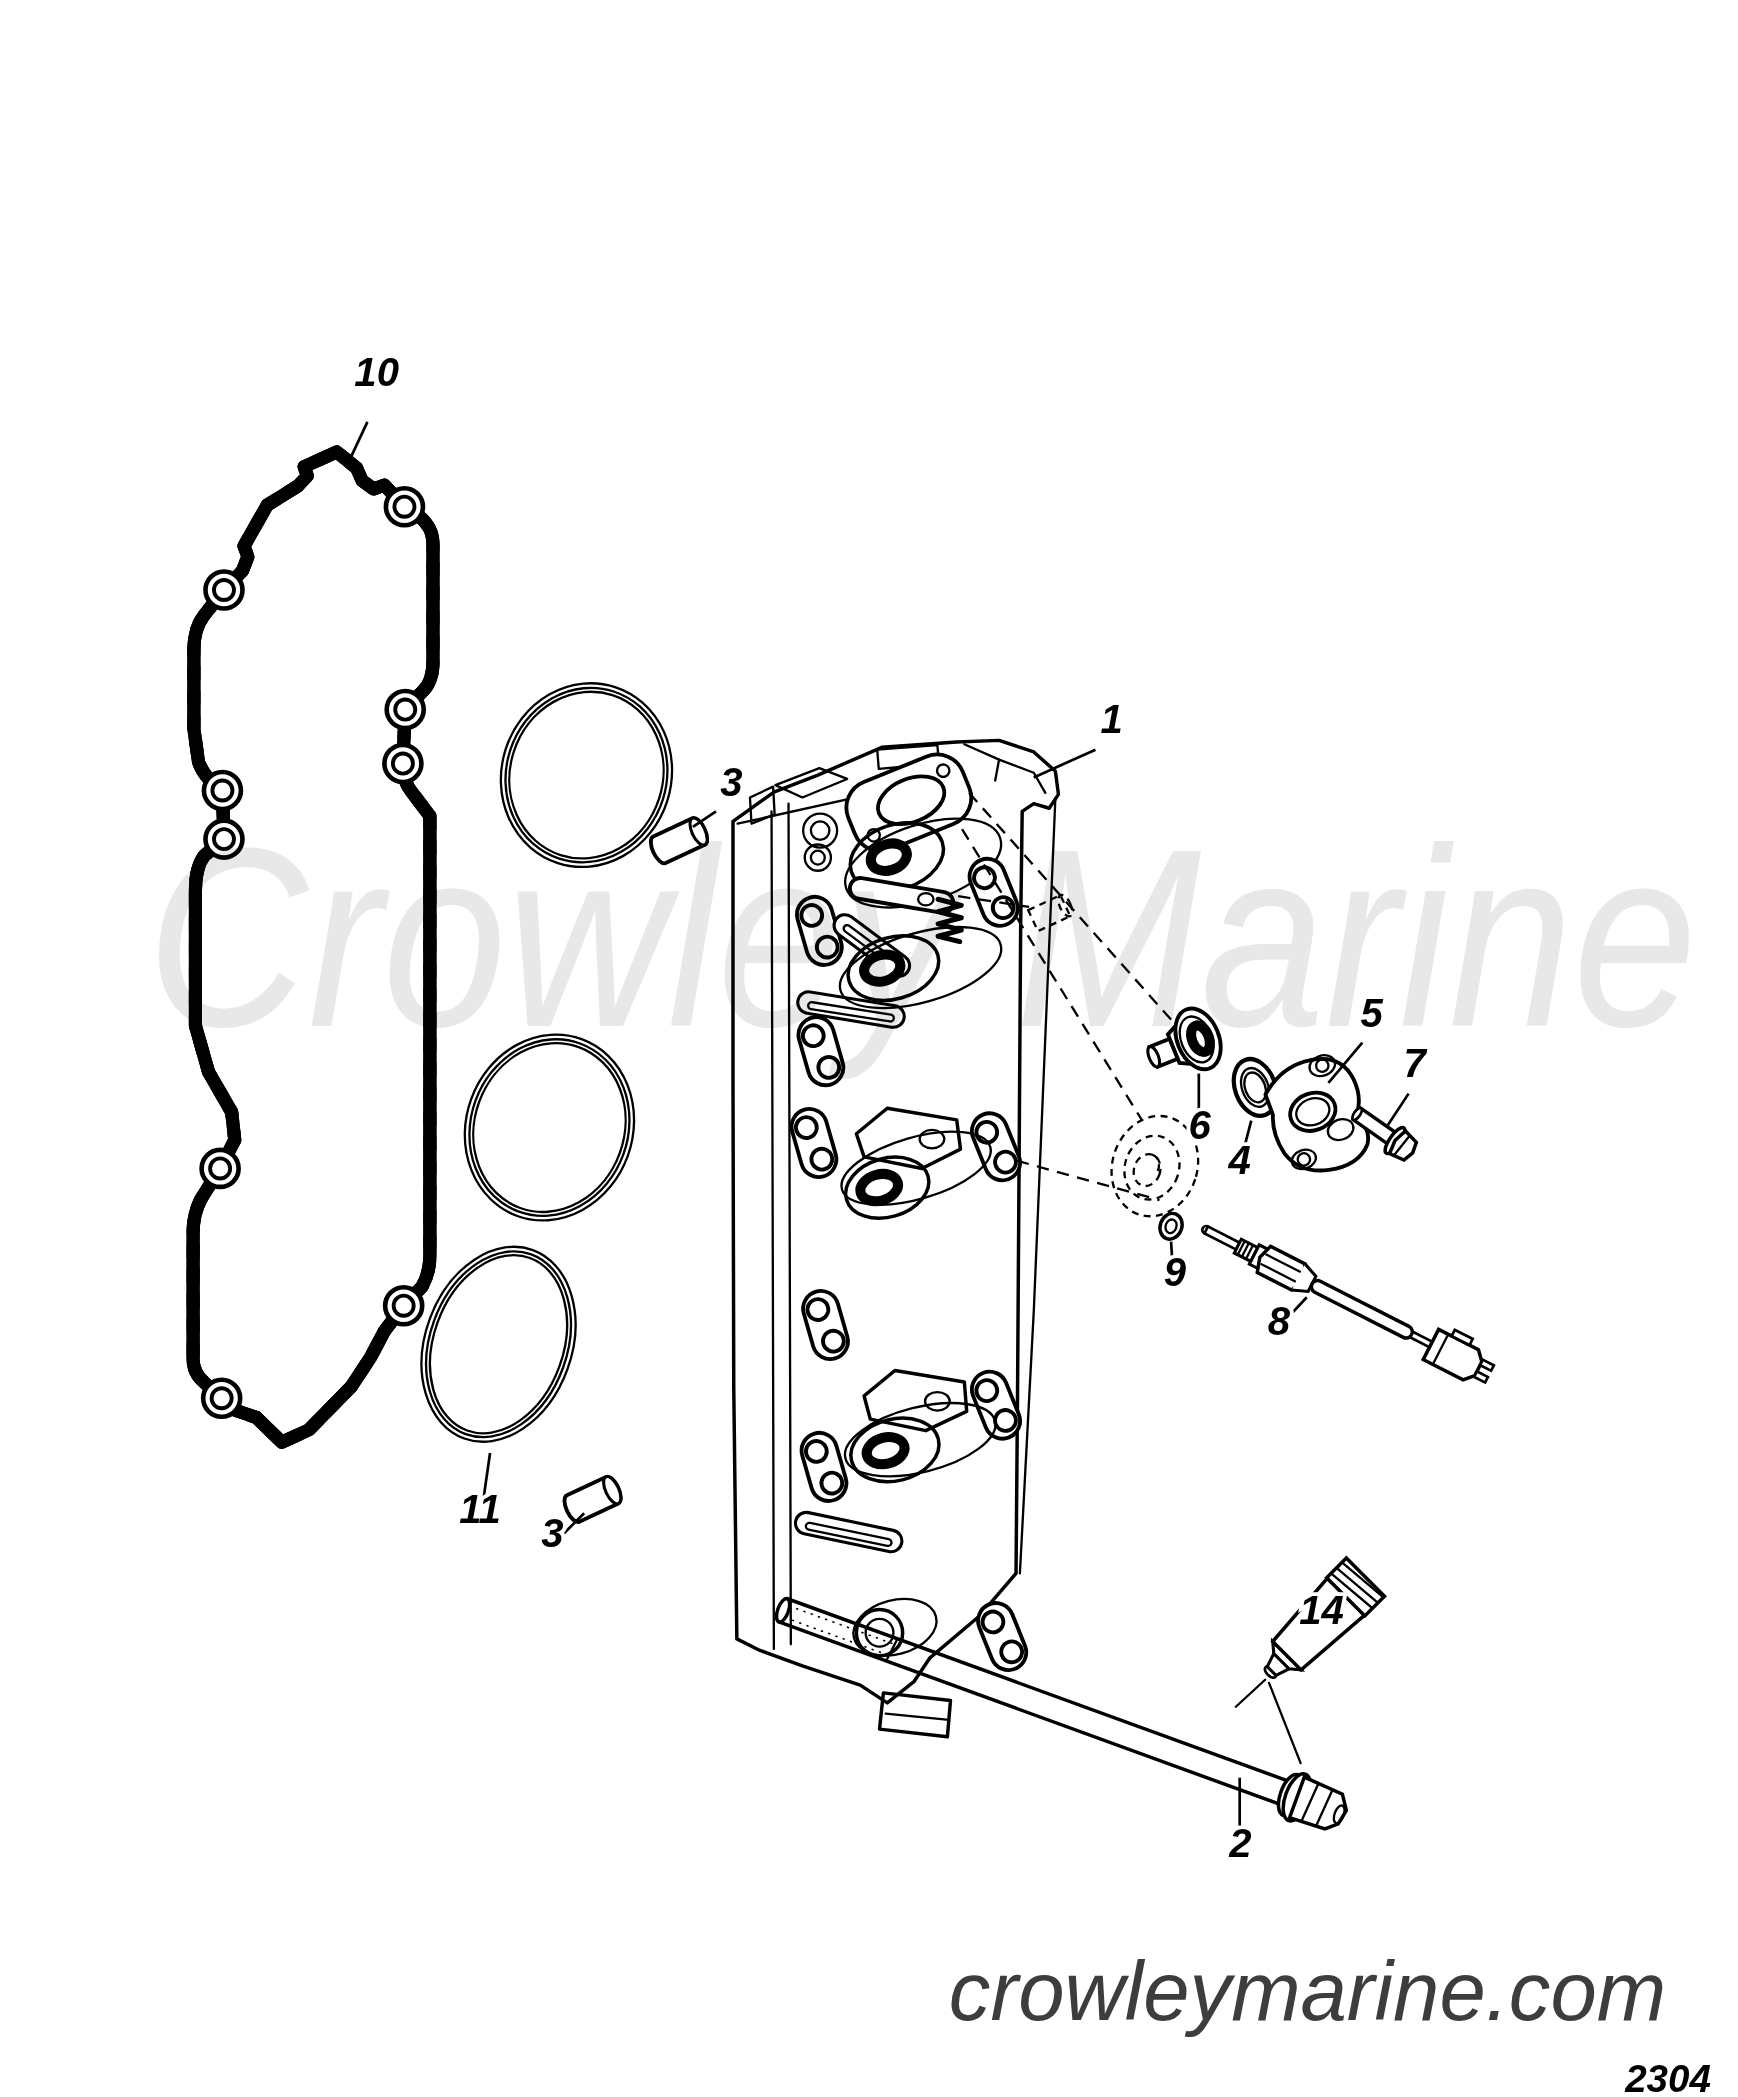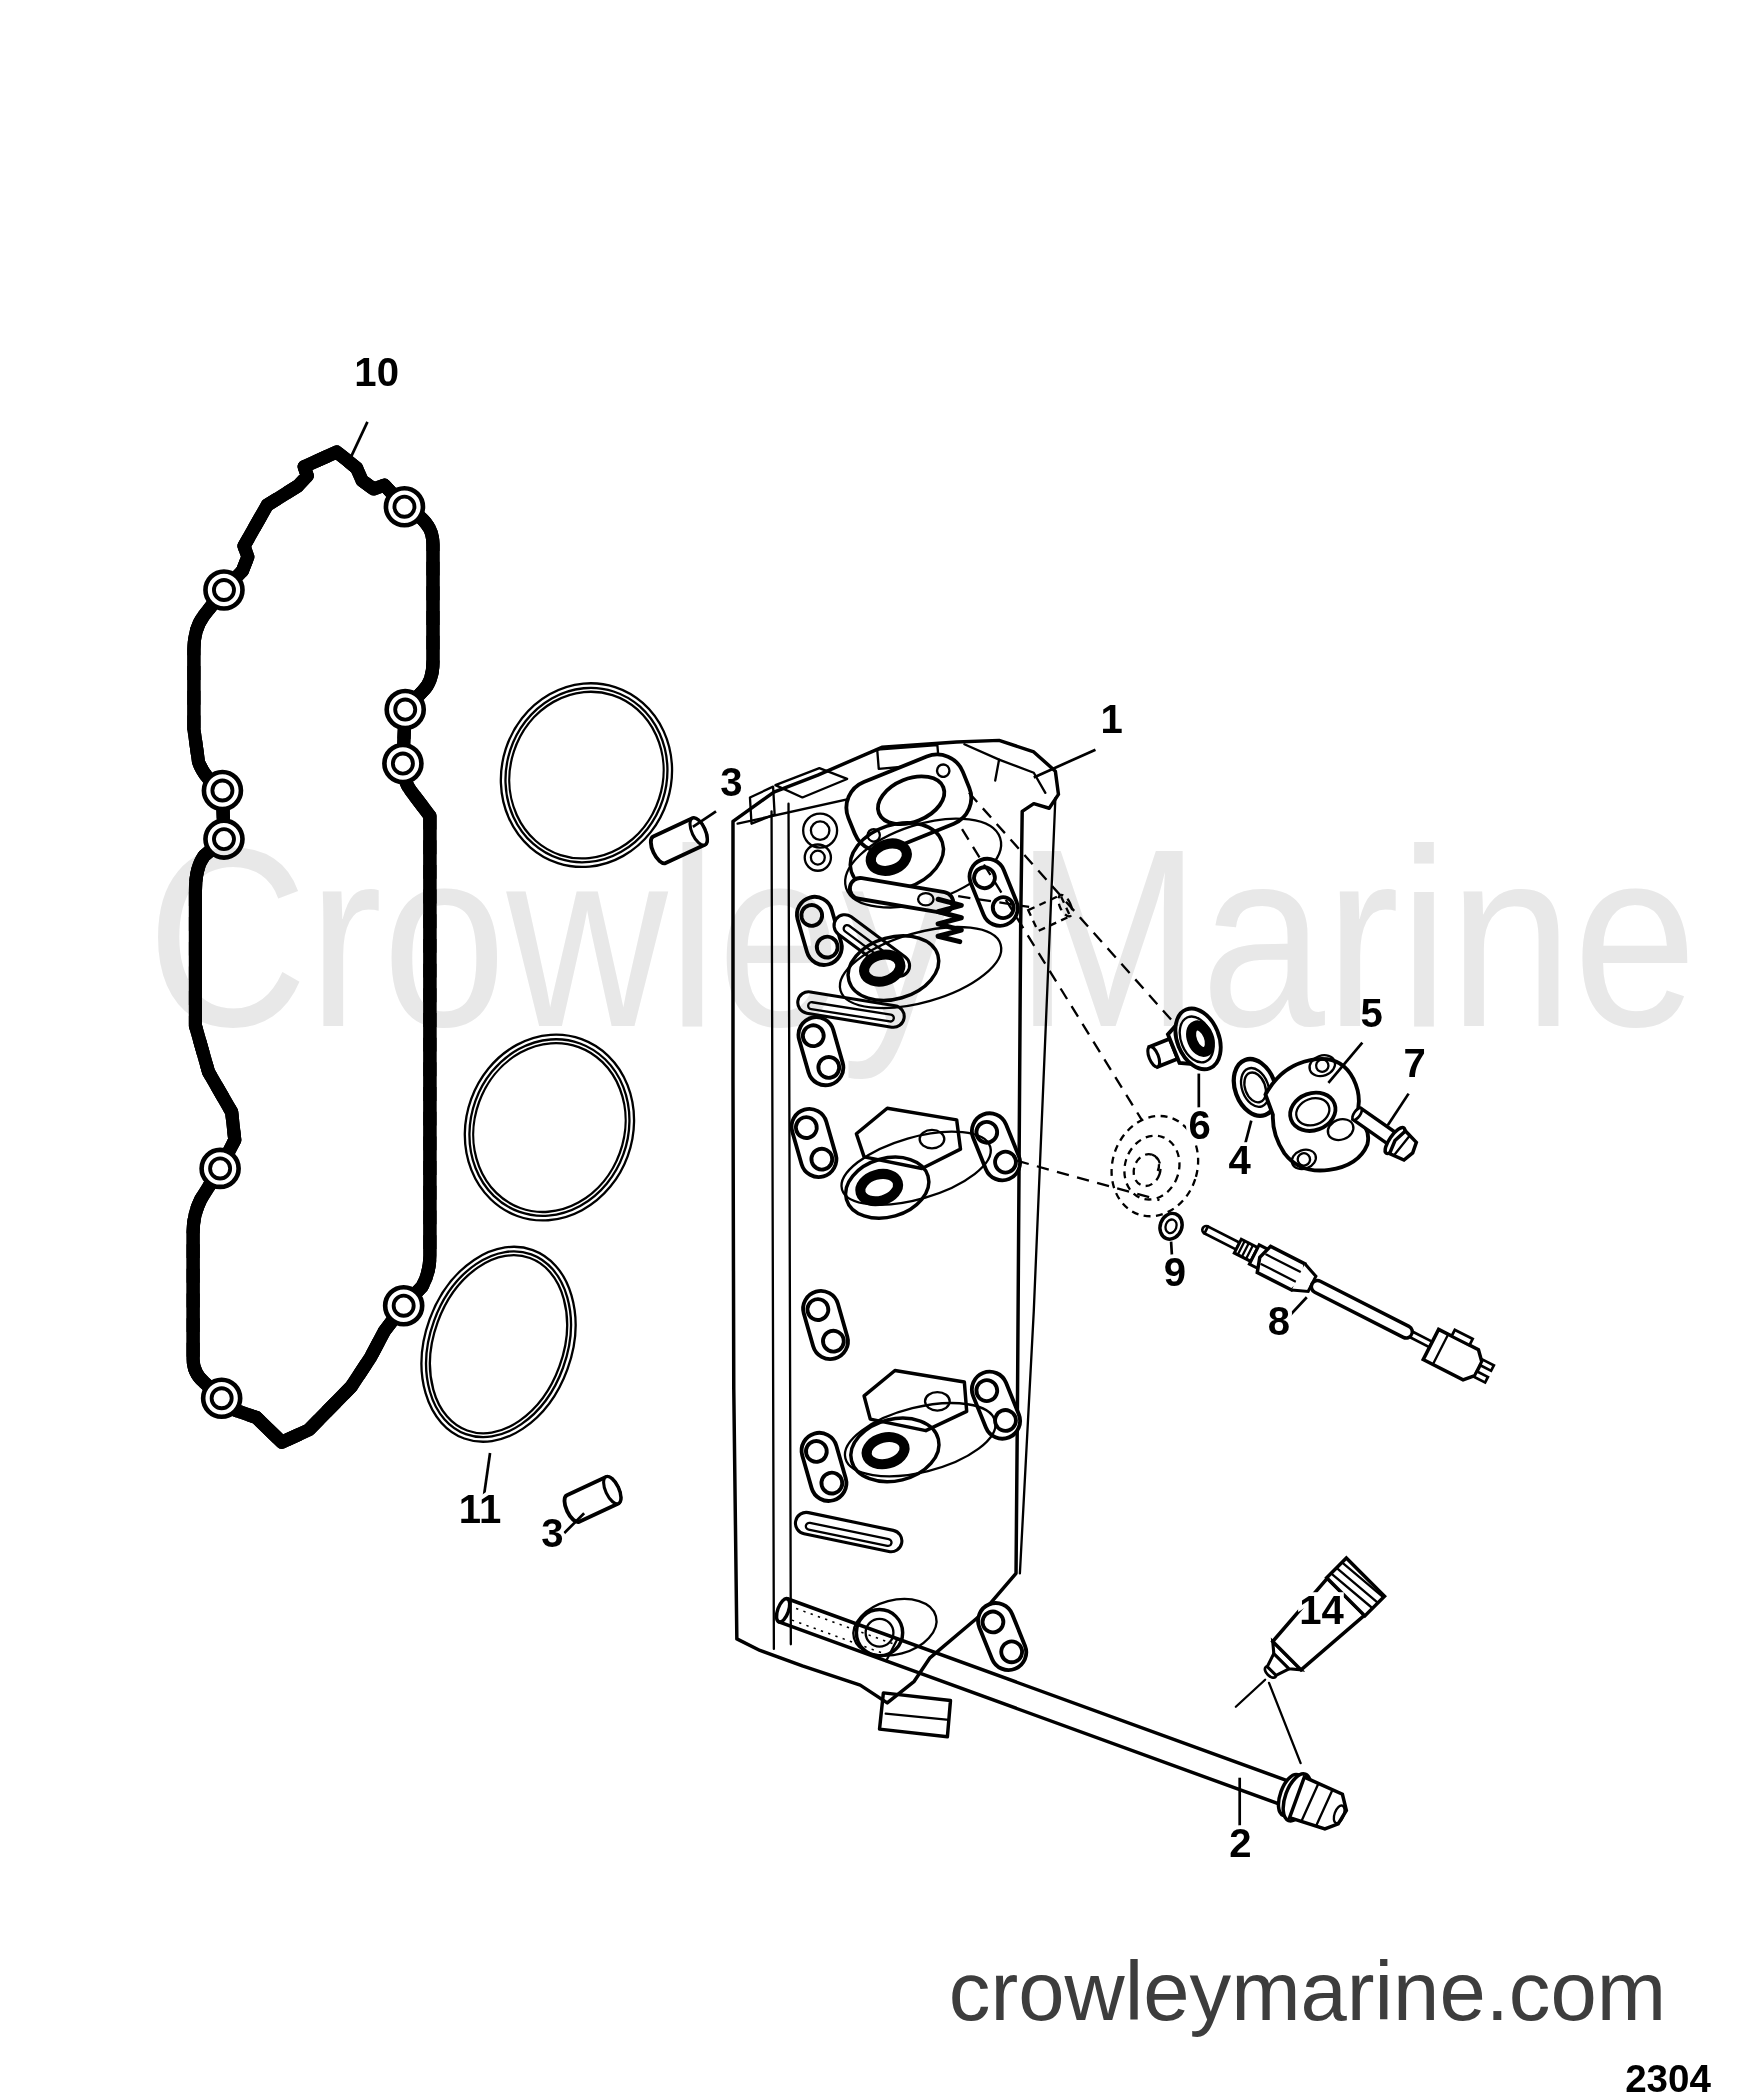--- a/index.html
+++ b/index.html
@@ -1,17 +1,17 @@
 <!DOCTYPE html>
 <html style="font-size:12.3px"><head>
 <meta charset="utf-8">
 <style>
   html,body{margin:0;padding:0;background:#fff;}
   .page{position:relative;width:1739px;height:2097px;background:#fff;overflow:hidden;
-        font-family:"Liberation Sans",sans-serif;}
+        font-family:"Liberation Sans",sans-serif;font-style:italic;}
   svg{display:block;}
   .callout{font-family:"Liberation Sans",sans-serif;font-weight:bold;font-size:52px;fill:#000;}
   .wm{font-family:"Liberation Sans",sans-serif;fill:#e8e8e8;mix-blend-mode:multiply;}
   .site{font-family:"Liberation Sans",sans-serif;fill:#3d3d3d;font-weight:400;}
   .pageno{font-family:"Liberation Sans",sans-serif;fill:#000;font-weight:bold;}
   .ln{stroke:#000;stroke-width:4.5;fill:none;stroke-linejoin:round;stroke-linecap:round;}
   .ln2{stroke:#000;stroke-width:3;fill:none;stroke-linejoin:round;stroke-linecap:round;}
   .dash{stroke:#000;stroke-width:3;fill:none;stroke-dasharray:16 11;}
   .dash2{stroke:#000;stroke-width:3;fill:none;stroke-dasharray:9 7;}
   .darkring{stroke:#000;stroke-width:13;fill:#fff;}

